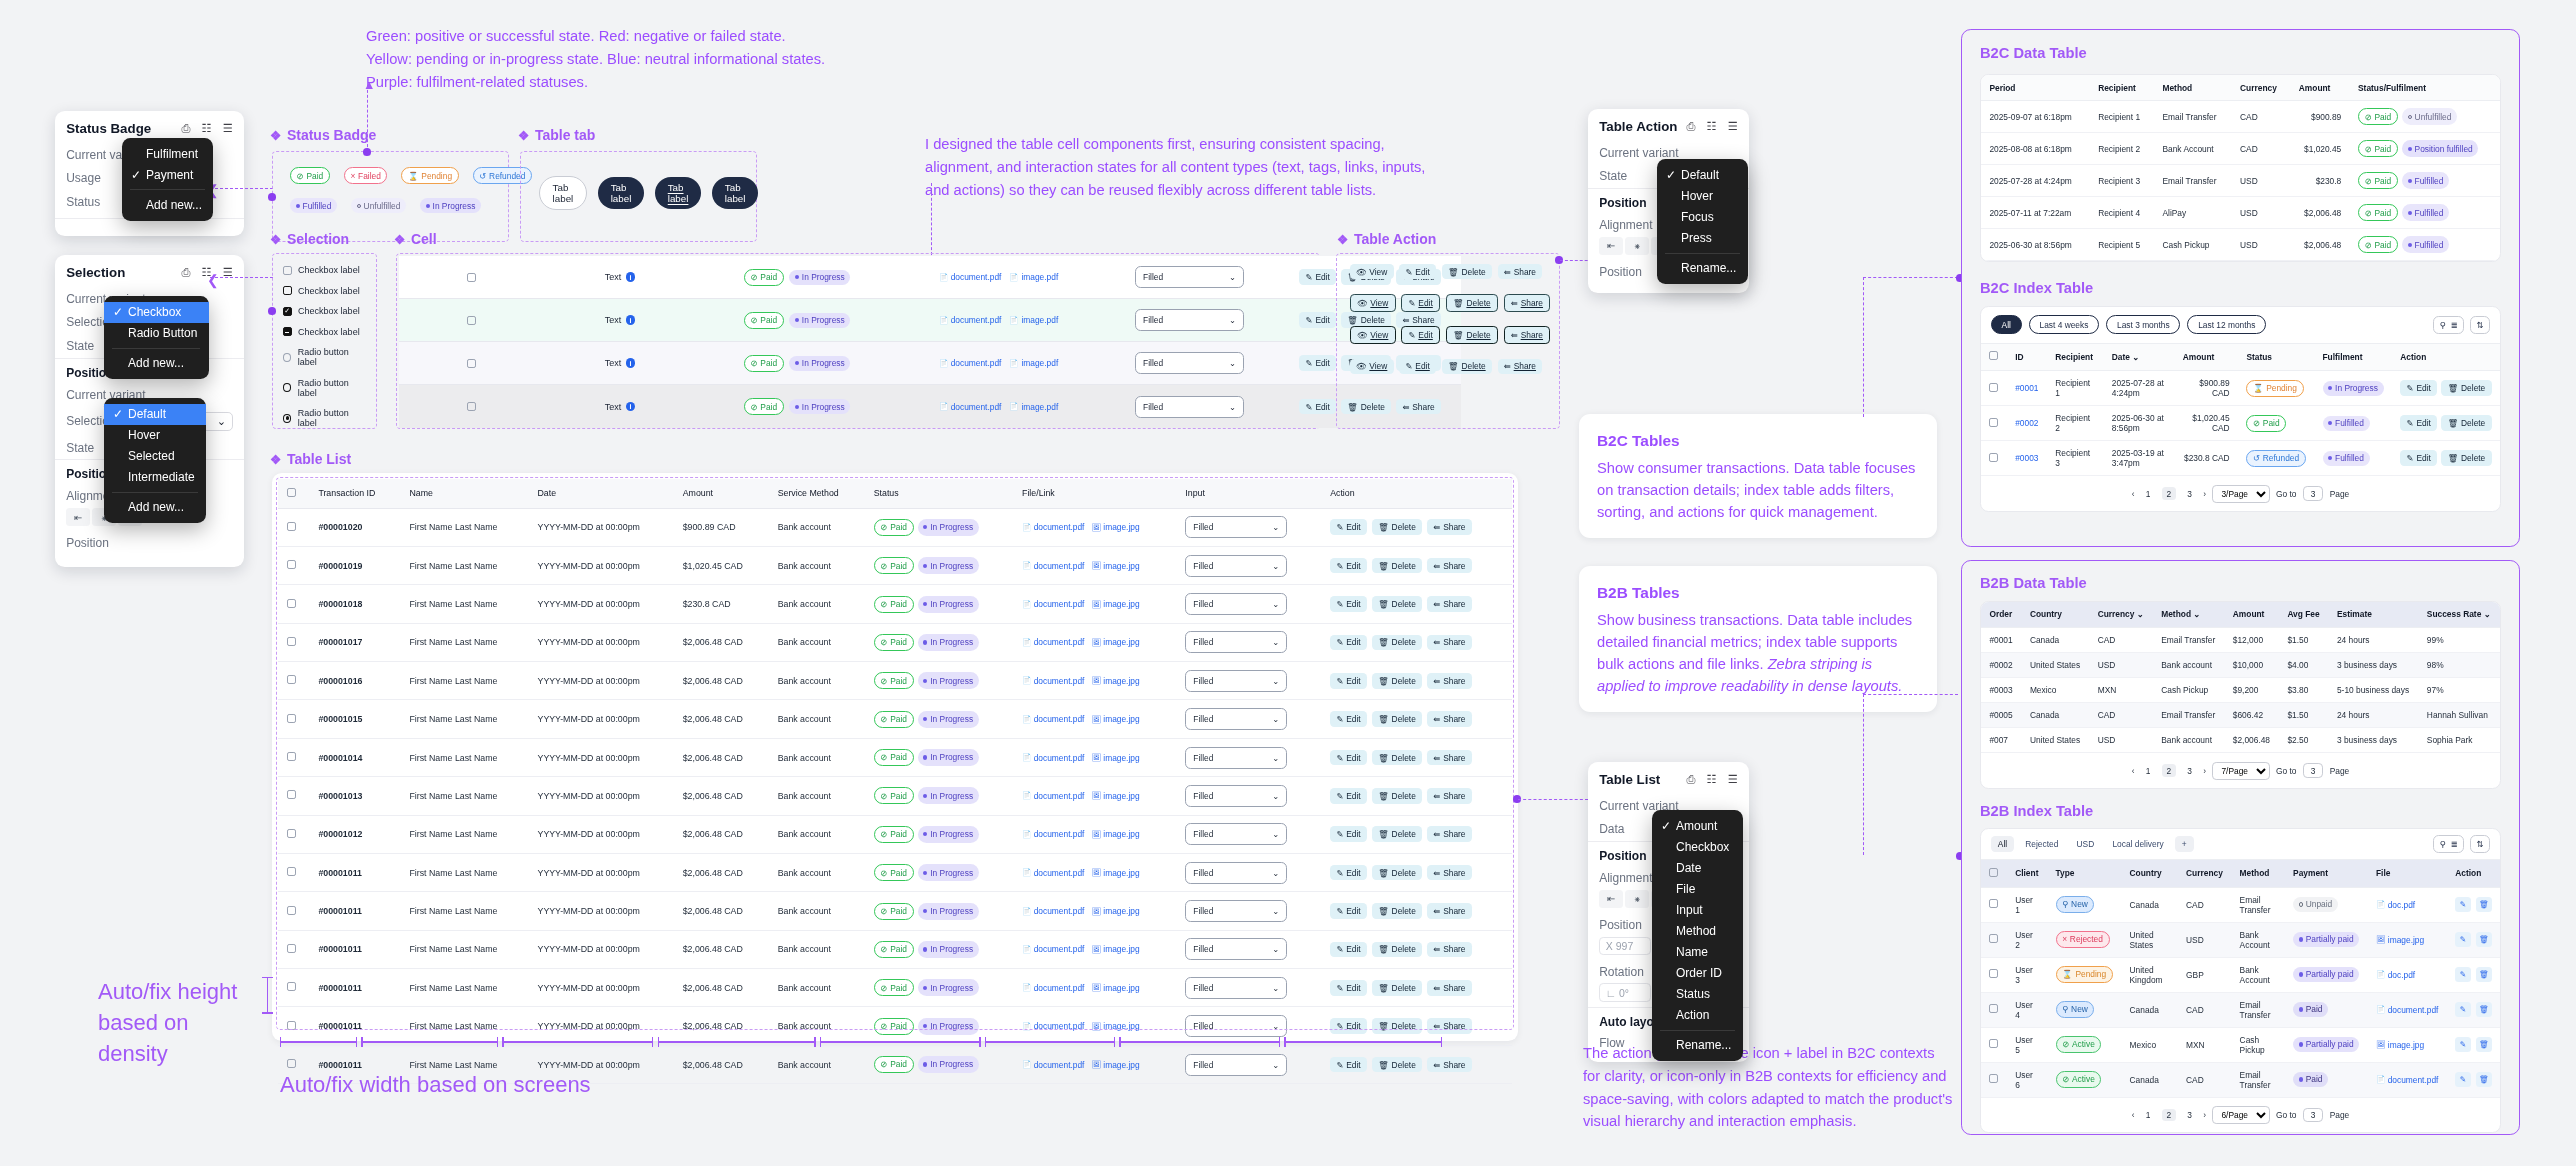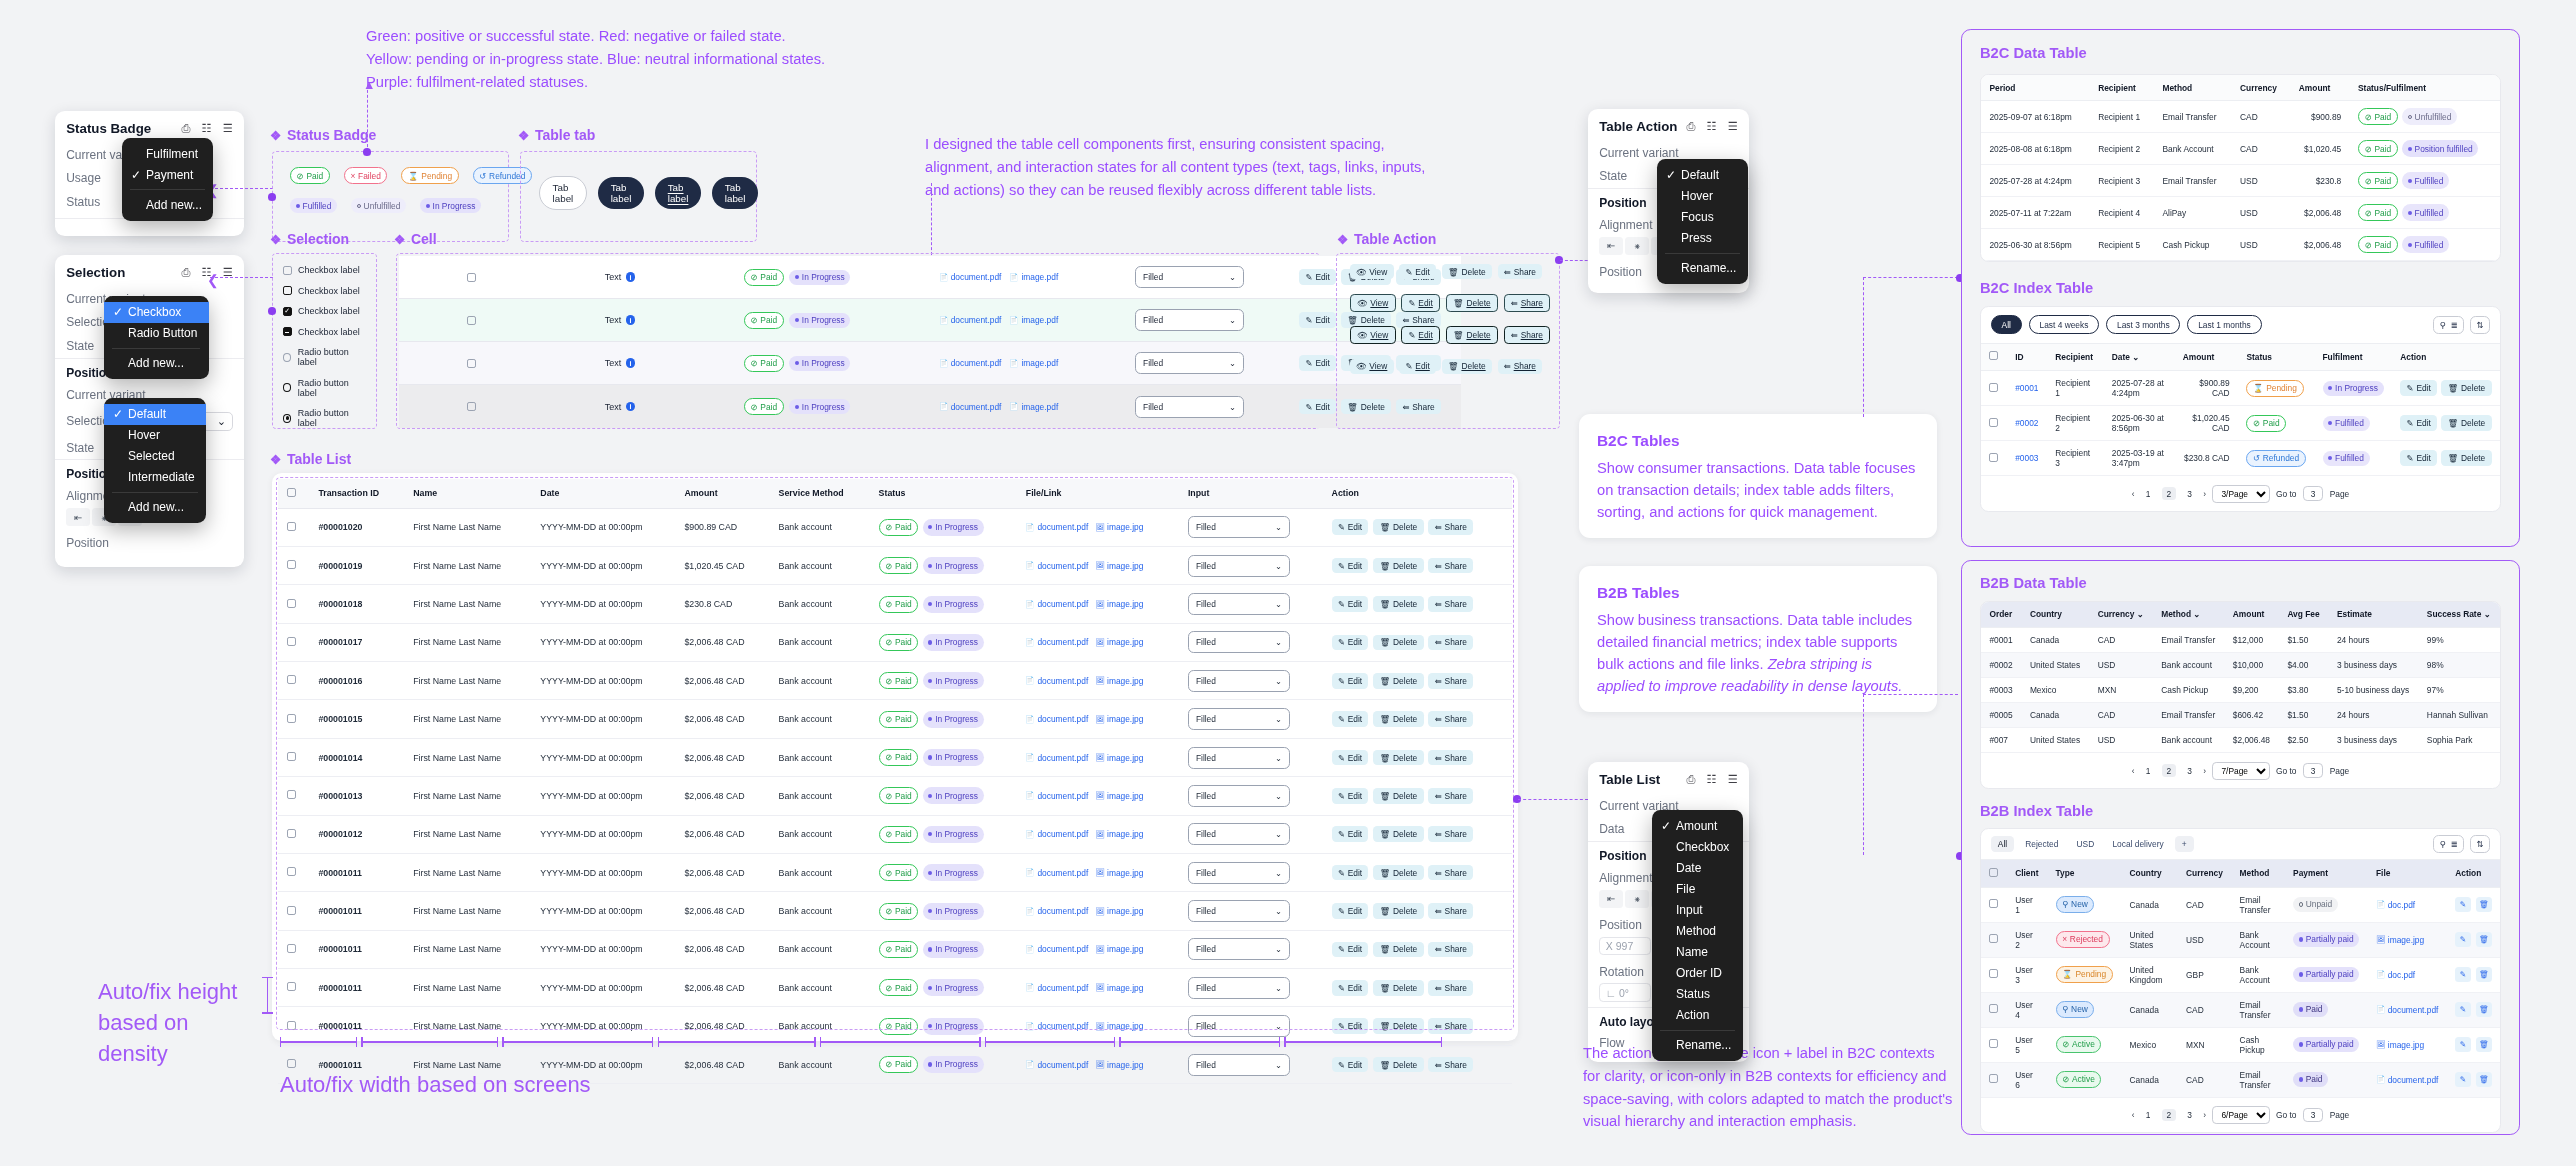--- a/index.html
+++ b/index.html
@@ -118,21 +118,21 @@
 
   .actbtn { background:#dff1f7; color:#123; border-radius:4.2px; padding:2.8px 6.3px; font-size:8.4px;
       display:inline-flex; align-items:center; gap:2.8px; }
   .actbtn.outl { border:1px solid #2c4a4f; }
   .actbtn.outl2 { border:1.5px solid #122; }
   .actbtn u { text-underline-offset:1.4px; }
 
   
   .panel-card { background:#fff; border-radius:9.8px; box-shadow:0 1.4px 7px rgba(16,24,40,.06); }
   table.tl { border-collapse:collapse; width:100%; font-size:8.8px; }
-  table.tl th { background:#f7f8fa; font-weight:700; text-align:left; padding:9px 9.8px; color:#111827;
+  table.tl th { background:#f7f8fa; font-weight:400; text-align:left; padding:9px 9.8px; color:#111827;
       border-bottom:0.7px solid #e7e8ee; font-size:8.8px; }
   table.tl td { padding:7.7px 9.8px; border-bottom:0.7px solid #edeef3; color:#1f2937; }
   table.tl td.tid { font-weight:700; }
 
   
   .rbox { border:1.4px solid #a259f7; border-radius:9.8px; background:#f2f3f5; }
   .rtitle { color:#a259f7; font-weight:700; font-size:14.7px; }
   .inner-card { background:#fff; border:0.7px solid #e8e9ee; border-radius:8.4px; overflow:hidden; }
   table.rt { border-collapse:collapse; width:100%; font-size:8.4px; }
   table.rt th { text-align:left; font-weight:600; padding:7.7px 8.4px; color:#111827; font-size:8.4px;
@@ -1793,21 +1793,21 @@
       </table>
     </div>
 
     <div class="rtitle" style="margin-top:18px;">B2C Index Table</div>
     <div class="inner-card" style="margin-top:9.8px;">
       <div style="display:flex;align-items:center;justify-content:space-between;padding:8.4px 9.8px;border-bottom:0.7px solid #eceef2;">
         <div style="display:flex;gap:7px;" id="b2c-filters">
             <span class="filterpill on">All</span>
             <span class="filterpill ">Last 4 weeks</span>
             <span class="filterpill ">Last 3 months</span>
-            <span class="filterpill ">Last 1 months</span>
+            <span class="filterpill ">Last 12 months</span>
           </div>
         <div style="display:flex;gap:5.6px;">
           <span class="iconbtn">
             <span>⚲</span>
             <span>≣</span>
           </span>
           <span class="iconbtn">
               <span>⇅</span>
             </span>
         </div>

